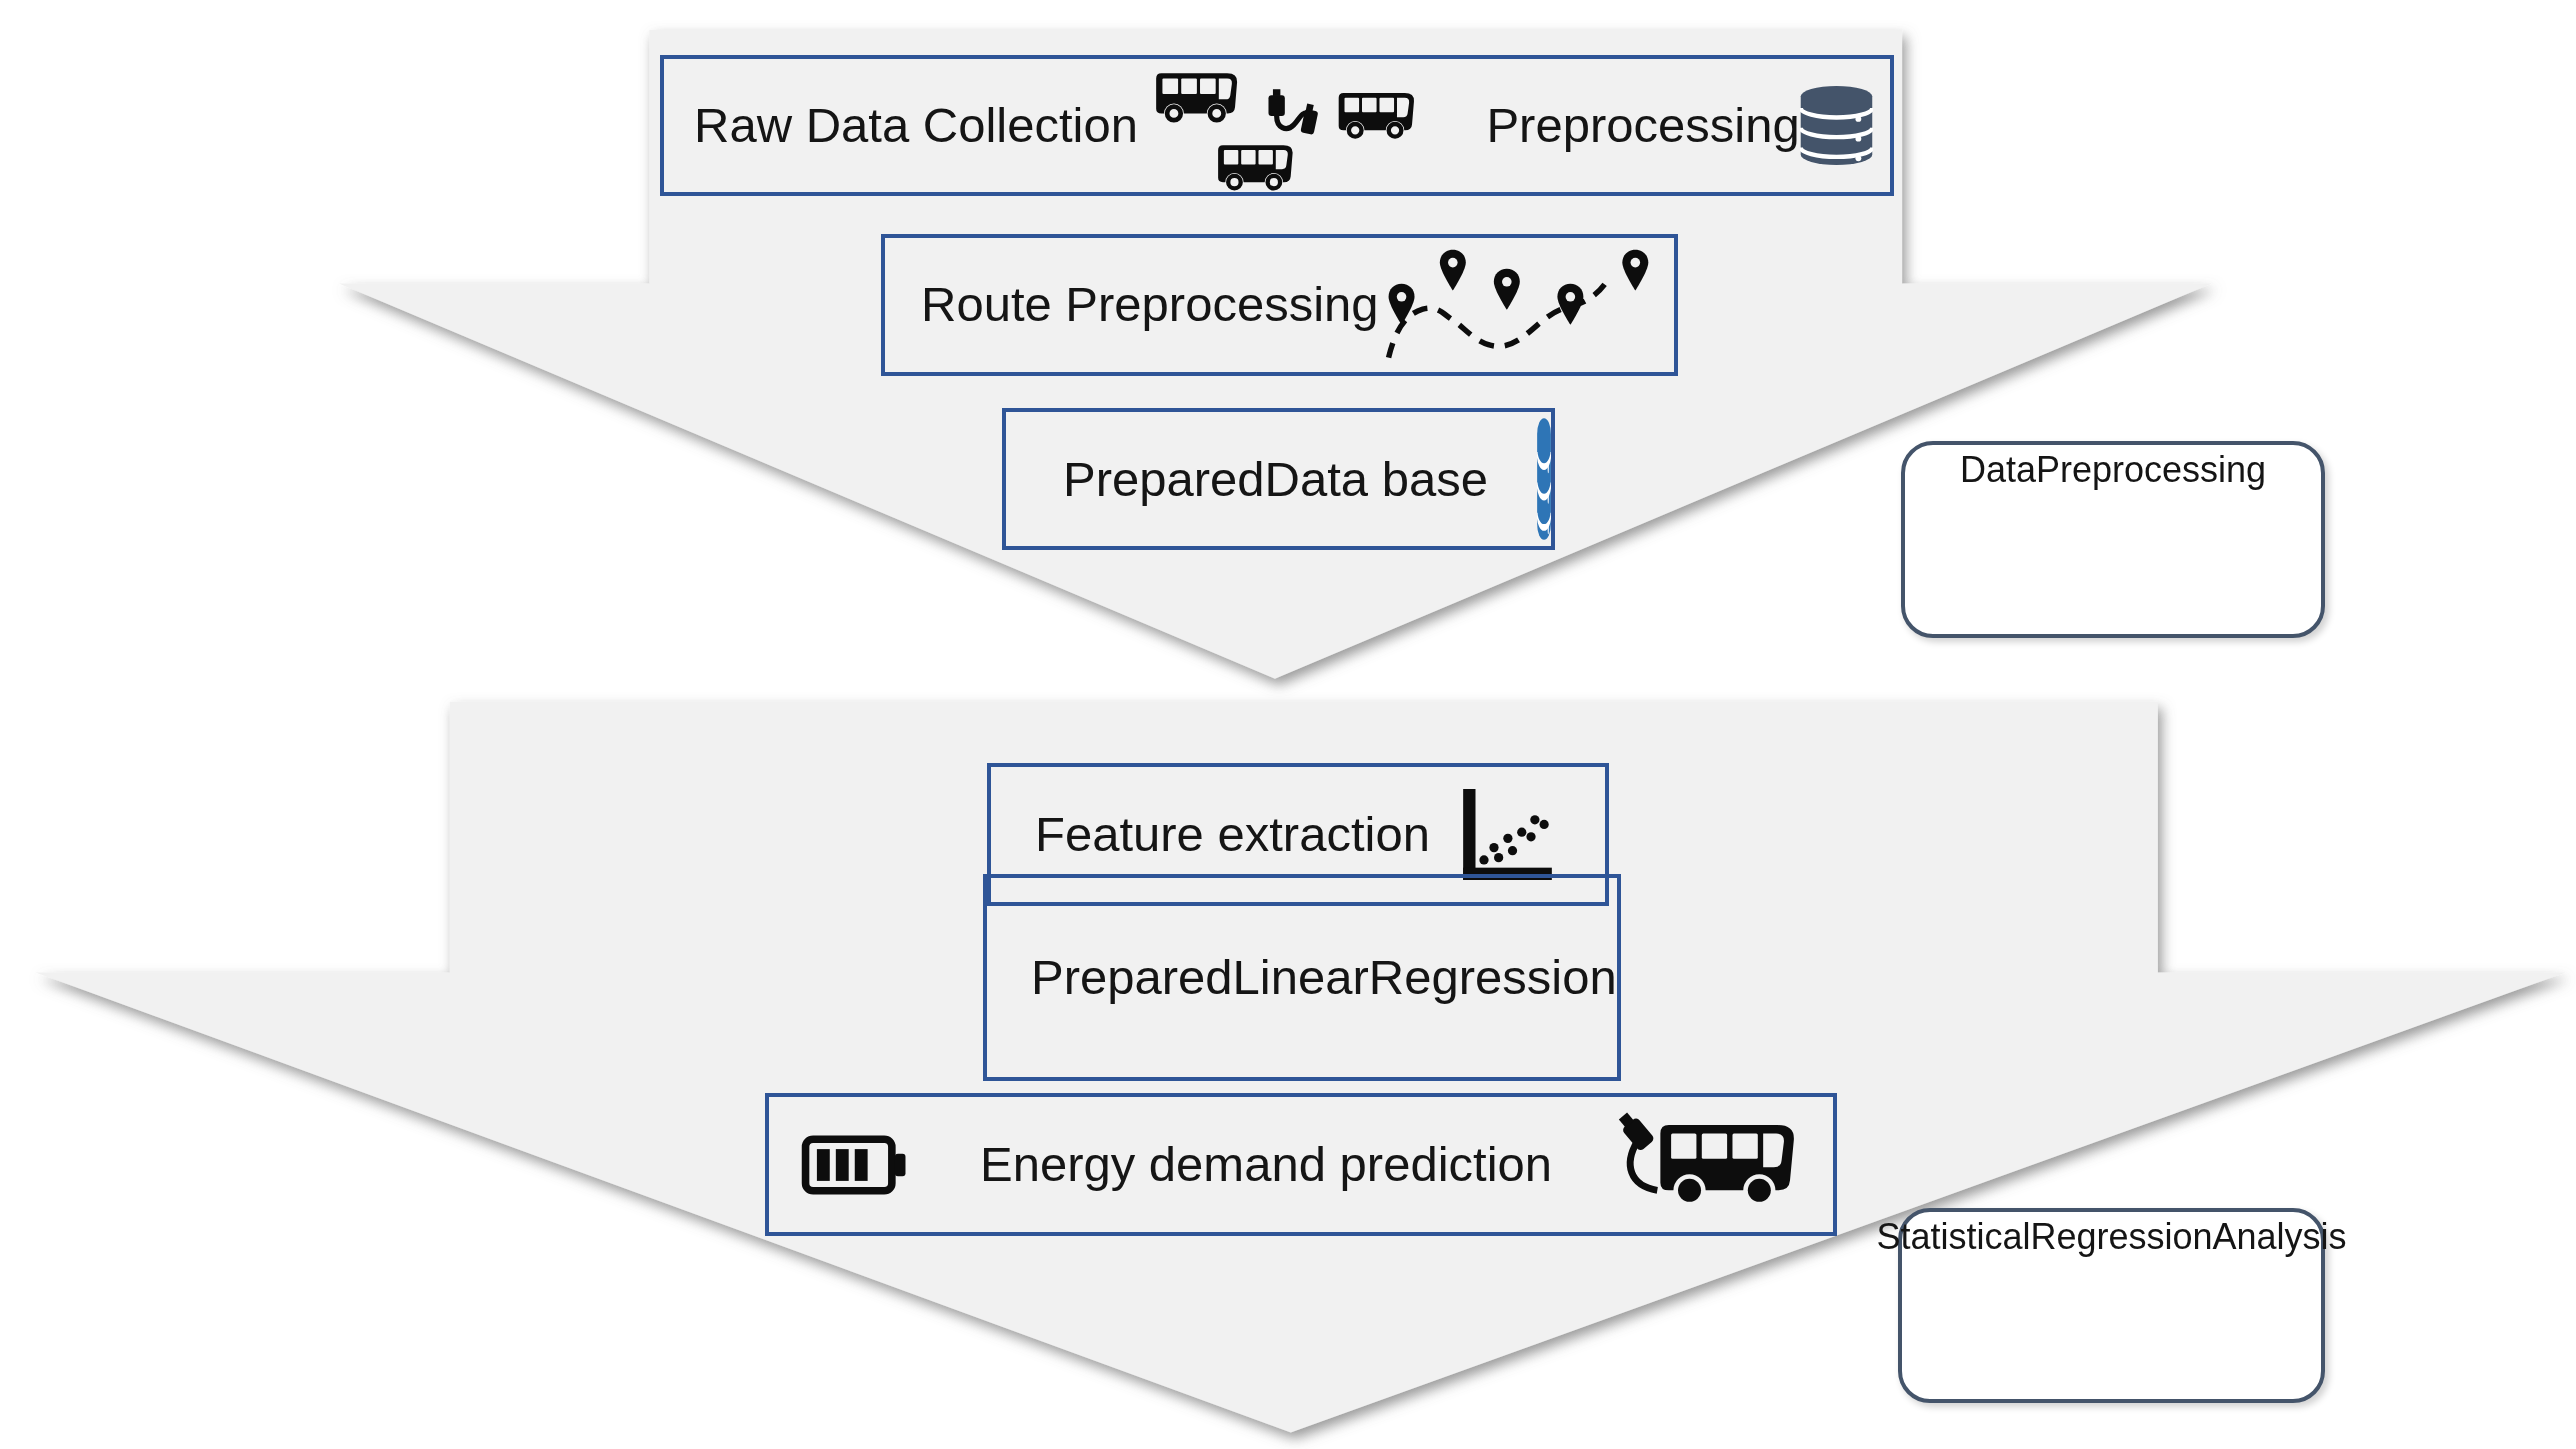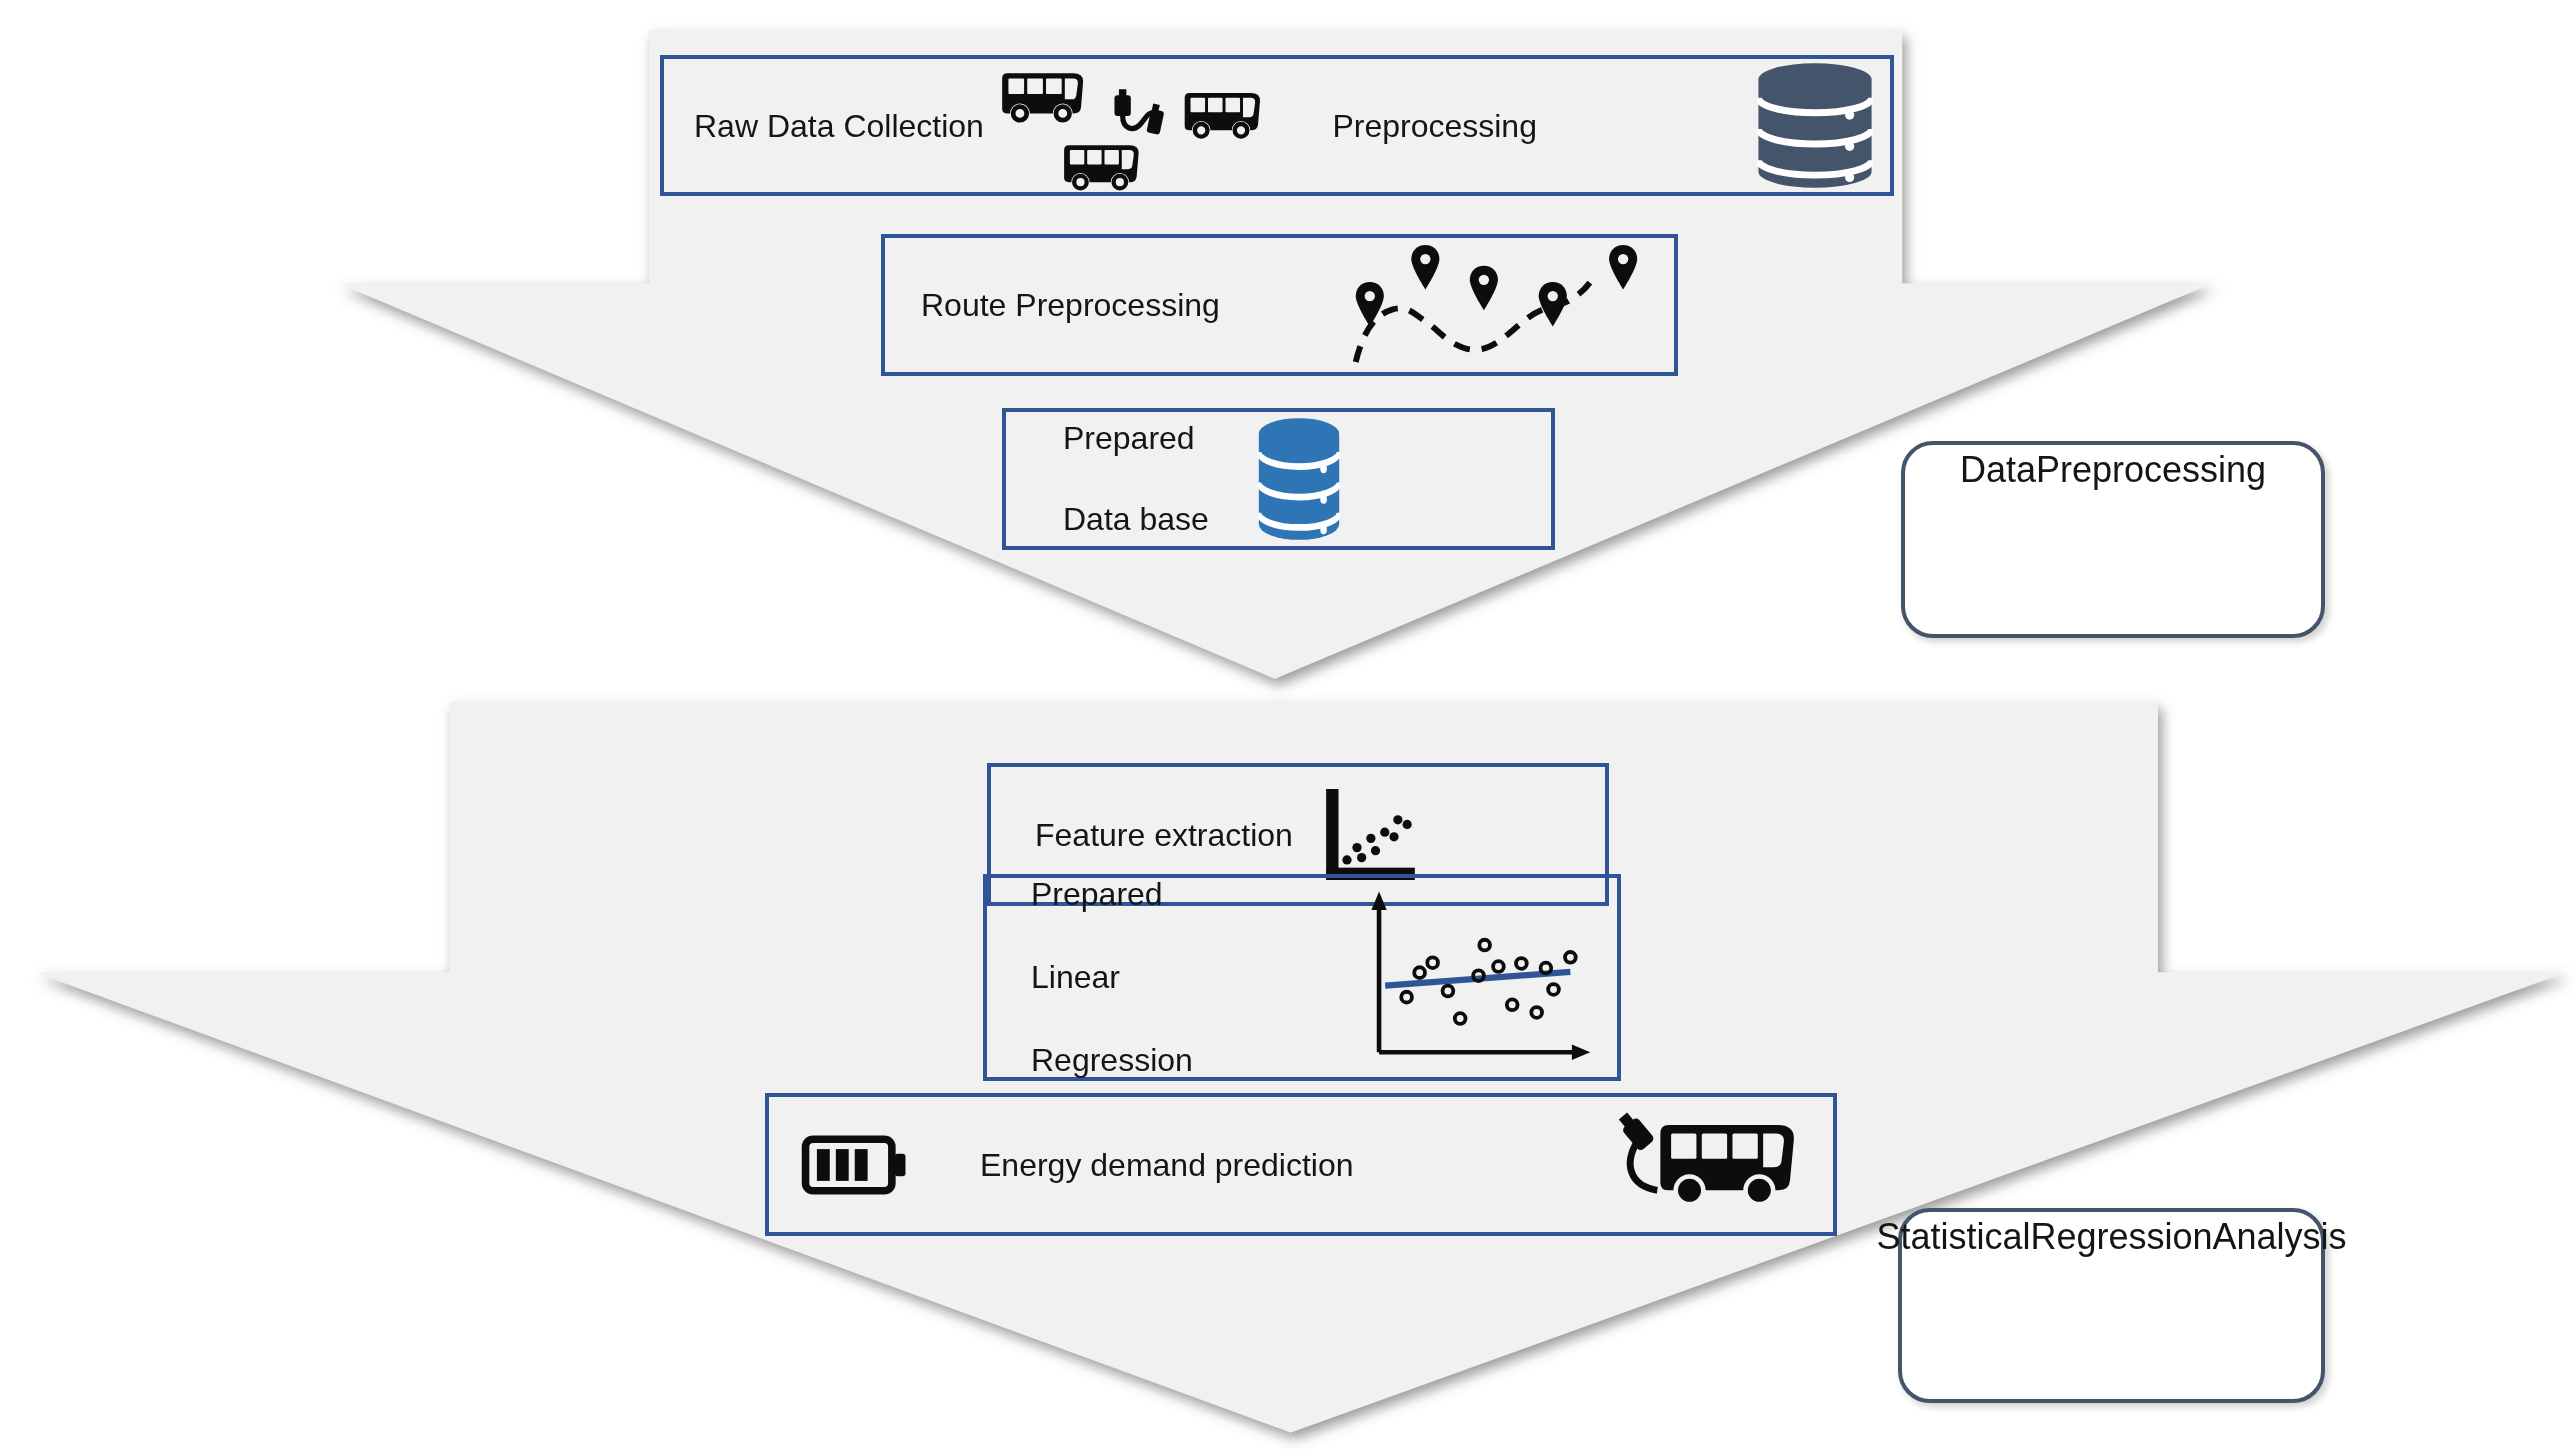--- a/index.html
+++ b/index.html
@@ -12,40 +12,40 @@
     color:var(--text,#151515);
   }
   #arrow-layer{position:absolute;left:0;top:0;width:2576px;height:1450px;}
   .arrow-shape{fill:var(--arrow-fill,#f1f1f1);}
   .box{
     position:absolute;
     border:4px solid var(--box-border,#2F5597);
     box-sizing:border-box;
     display:flex;
     align-items:center;
-    font-size:32px;
+    font-size:49px;
     line-height:1.25;
   }
   .side-box{
     position:absolute;
     border:4.8px solid var(--side-border,#44546A);
     border-radius:32px;
     background:#ffffff;
     box-sizing:border-box;
     display:flex;
     flex-direction:row;
     align-items:flex-start;
     justify-content:center;
     font-size:36px;
     line-height:49px;
     text-align:center;
     box-shadow:3.2px 4px 7.1px rgba(0,0,0,0.18);
   }
   .lbl{white-space:nowrap;}
-  .stack{display:flex;flex-direction:column;gap:32px;}
+  .stack{display:flex;flex-direction:row;}
   .cluster{position:relative;width:317px;height:131px;margin-left:9.5px;flex:none;}
   .cluster > svg{position:absolute;}
   .ink{fill:#0d0d0d;}
   .win{fill:#f1f1f1;}
   svg{display:block;}
 </style>
 </head>
 <body>
 
 <div id="canvas">

